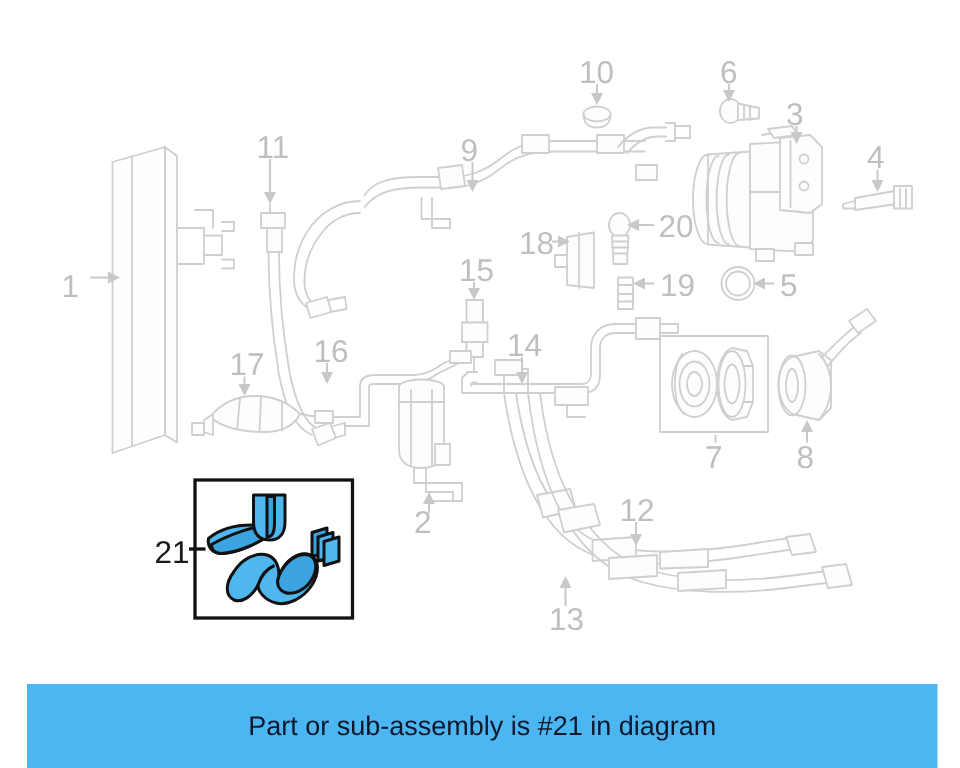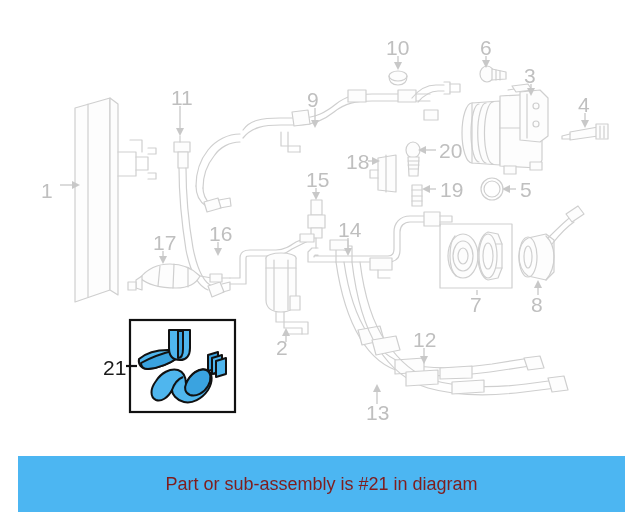--- a/index.html
+++ b/index.html
@@ -36,21 +36,21 @@
     left:18px;top:456px;
     width:607px;height:56px;
     background:#4cb6f2;
     box-sizing:border-box;
     display:flex;flex-direction:column;
     align-items:center;justify-content:center;
   }
   #banner div{
     font-family:"Liberation Sans", sans-serif;
     font-size:18px;
-    color:#7f1d1d;
+    color:#0f172a;
     line-height:23px;
     white-space:nowrap;
   }
 </style>
 </head>
 <body>
 
 <div id="diagram-root">
 
   <svg class="layer" viewBox="0 0 640 512">

